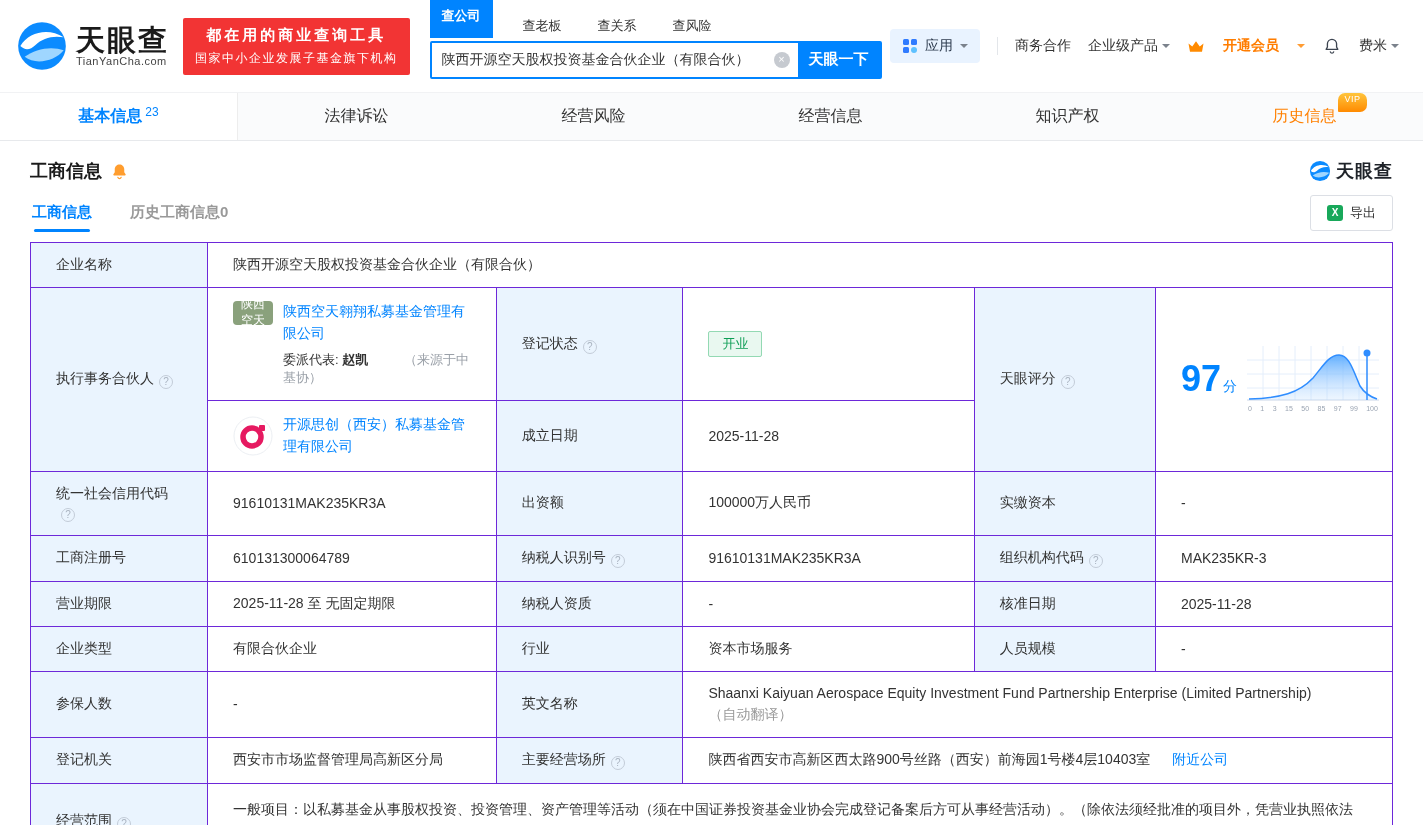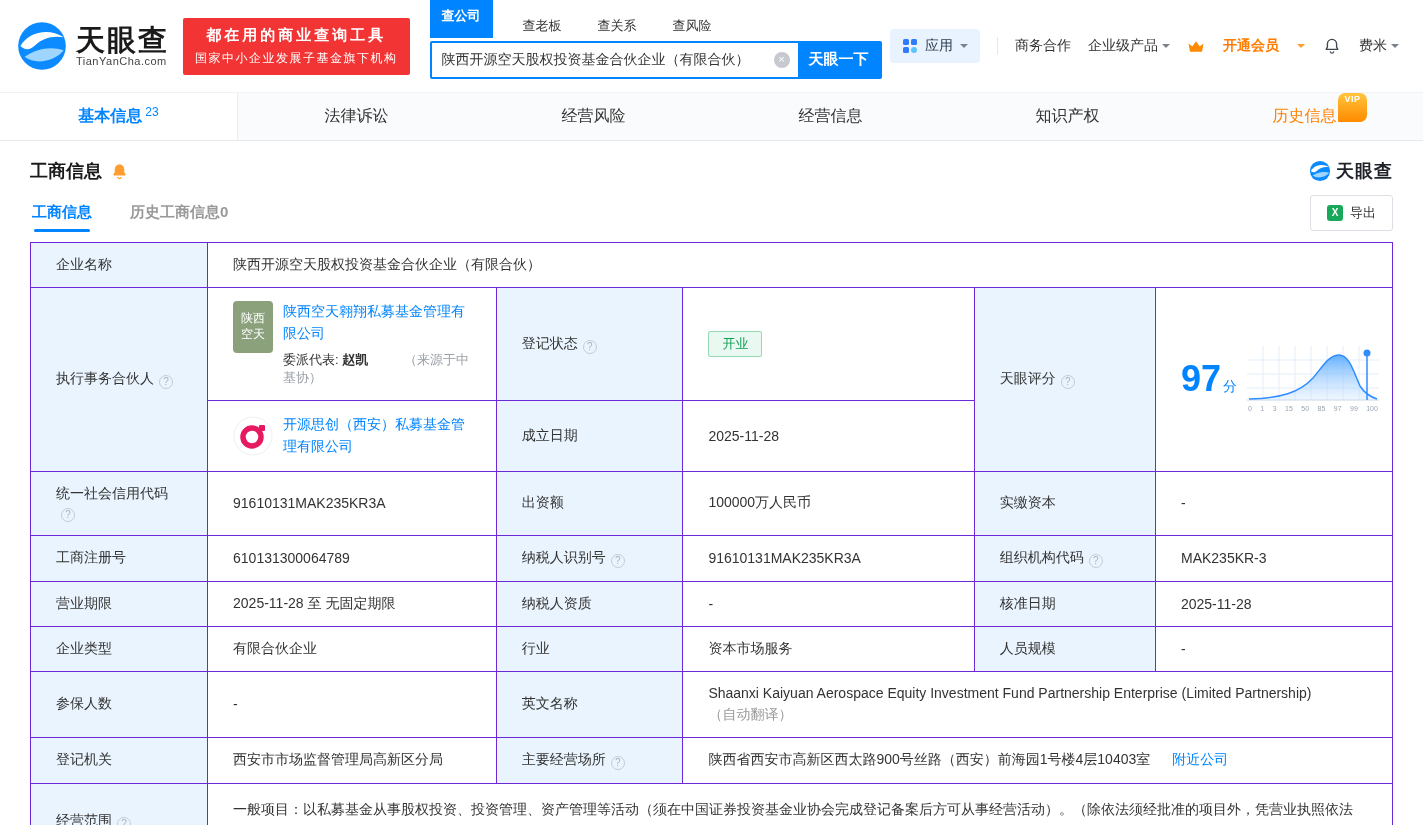--- a/index.html
+++ b/index.html
@@ -39,21 +39,21 @@
   .bell-btn { cursor:pointer; display:flex; align-items:center; }
 
   
   .nav { display:flex; height:49px; background:#fafbfc; border-top:1px solid #f1f2f4; border-bottom:1px solid #e7e9ec; }
   .nav-tab { flex:1; display:flex; align-items:center; justify-content:center; font-size:16px; color:#333; cursor:pointer; position:relative; }
   .nav-tab.active { background:#fff; color:#0084ff; font-weight:bold; border-right:1px solid #ededed; }
   .nav-count { font-size:12px; color:#0084ff; margin-left:3px; transform:translateY(-5px); font-weight:normal; }
   .nav-tab.vip-tab { color:#ff8000; }
   .tab-text { position:relative; }
   .vip-badge { position:absolute; top:-13px; right:-30px; background:linear-gradient(180deg,#ffc53d,#ff8a00); color:#fff;
-               font-size:9px; font-weight:bold; padding:1px 6px 18px; border-radius:7px 7px 7px 1px; letter-spacing:.5px; }
+               font-size:9px; font-weight:normal; padding:1px 6px 8px; border-radius:7px 7px 7px 1px; letter-spacing:.5px; }
 
   
   .content { padding: 0 30px; }
   .section-head { display:flex; align-items:center; padding:18px 0 4px; }
   .section-title { font-size:18px; font-weight:bold; color:#1a1a1a; }
   .subscribe-bell { margin-left:8px; display:flex; align-items:center; cursor:pointer; }
   .section-logo { margin-left:auto; display:flex; align-items:center; gap:5px; }
   .section-logo-text { font-size:18px; font-weight:bold; color:#1f2329; letter-spacing:1px; }
 
   .subtabs { display:flex; align-items:center; margin-top:4px; }
@@ -72,21 +72,21 @@
   .info td.lbl { background:#eaf4fe; color:#333; }
   .q { display:inline-flex; align-items:center; justify-content:center; width:14px; height:14px; border-radius:50%;
        border:1px solid #c3ccd8; color:#a9b3c0; font-size:10px; margin-left:5px; vertical-align:-2px; cursor:pointer; flex-shrink:0; }
   .q::after { content:"?"; line-height:1; }
   .company-name-val { font-size:15px; }
 
   .badge-open { display:inline-block; padding:3px 13px; font-size:13px; color:#0f9e56; background:#e9f8f0;
                 border:1px solid #93d9b3; border-radius:2px; }
 
   .partner { display:flex; align-items:flex-start; gap:10px; }
-  .plogo1 { width:40px; height:52px; border-radius:4px; background:#8aa17c; color:#fff; display:flex; flex-direction:column;
+  .plogo1 { width:40px; height:24px; border-radius:4px; background:#8aa17c; color:#fff; display:flex; flex-direction:column;
             align-items:center; justify-content:center; font-size:12px; line-height:1.3; flex-shrink:0; }
   .plogo2 { width:40px; height:40px; flex-shrink:0; }
   .plink { color:#0084ff; font-size:14px; line-height:1.55; cursor:pointer; display:inline; }
   .prep { margin-top:7px; font-size:13px; color:#333; }
   .prep-name { font-weight:bold; cursor:pointer; }
   .prep-src { color:#9aa0a8;margin-left:32px; }
 
   .score-cell { display:flex; align-items:center; justify-content:space-between; gap:10px; }
   .score-num { color:#0084ff; white-space:nowrap; }
   .score-big { font-size:36px; font-weight:bold; }

